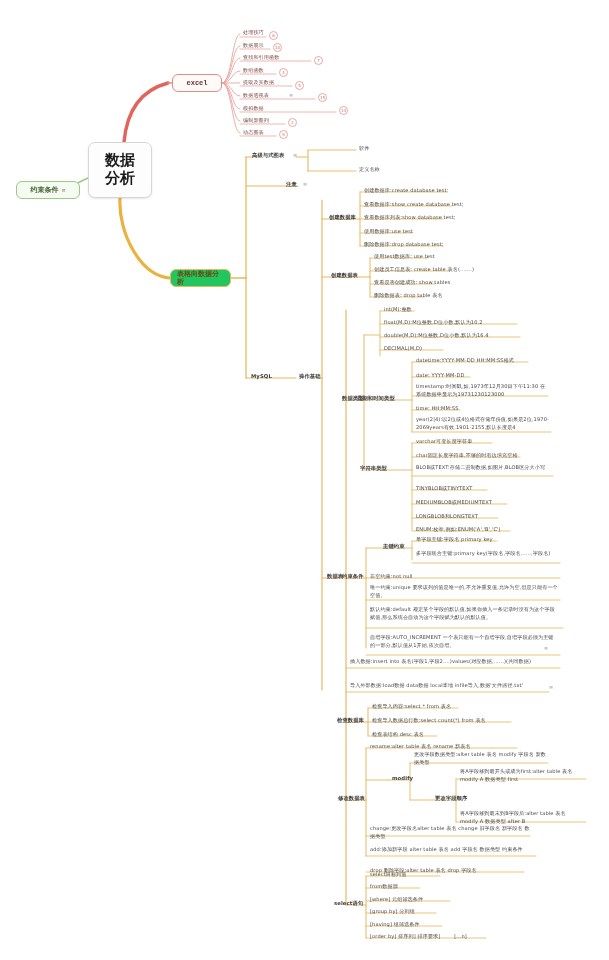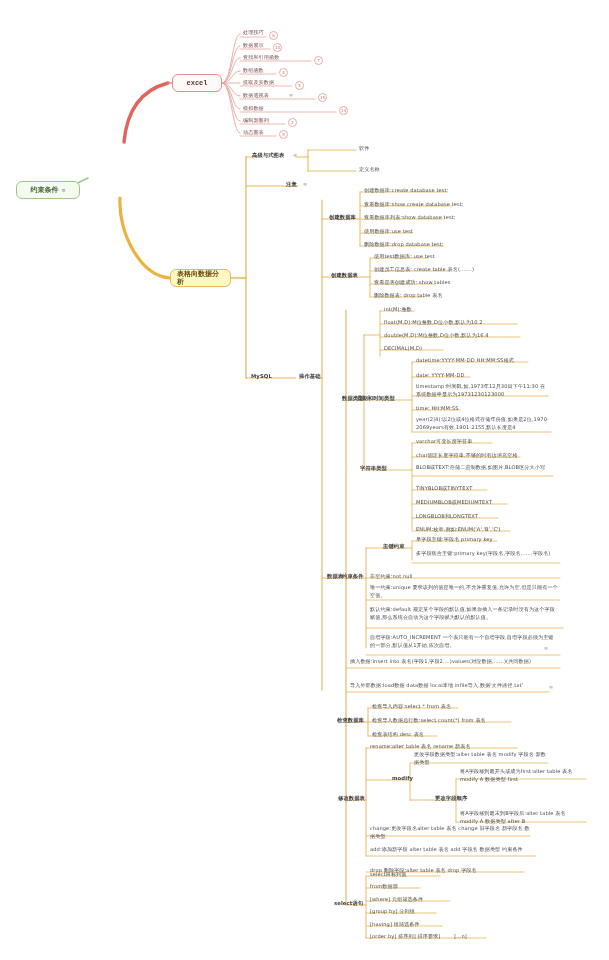--- a/index.html
+++ b/index.html
@@ -22,21 +22,21 @@
   }
 
   
   .pill{
     border-radius:6px;border:1px solid;background:#fff;
     display:flex;align-items:center;justify-content:center;
     font-size:7px;font-weight:bold;padding:3px 6px;line-height:1.2;
   }
   .pill.green{border-color:#9bca86;color:#3f5f33;background:#f6fbf2;}
   .pill.red{border-color:#e48b85;color:#6d3330;background:#fffafa;}
-  .pill.orange{border-color:#e8b860;color:#6b4a12;background:#fef9c3;}
+  .pill.orange{border-color:#e8b860;color:#6b4a12;background:#22c55e;}
 
   
   .leaf{
     font-size:5.1px;color:#4a4a4a;line-height:1.5;
     padding:1px 2px 1.5px 2px;letter-spacing:.1px;
   }
   .leaf.mid{font-size:5.3px;color:#3e3e3e;font-weight:bold;}
   .leaf.pinkish{color:#7a4b48;}
 
   
@@ -209,20 +209,22 @@
       <path d="M366,876 L366,938" stroke="#e8b860" stroke-width="1"></path>
       <path d="M366,876 L440,876" stroke="#e8b860" stroke-width=".85"></path>
       <path d="M366,888 L420,888" stroke="#e8b860" stroke-width=".85"></path>
       <path d="M366,901 L450,901" stroke="#e8b860" stroke-width=".85"></path>
       <path d="M366,913 L436,913" stroke="#e8b860" stroke-width=".85"></path>
       <path d="M366,926 L442,926" stroke="#e8b860" stroke-width=".85"></path>
       <path d="M366,938 L486,938" stroke="#e8b860" stroke-width=".85"></path>
     </g>
   </svg>
 
+  <div class="node root">数据
+分析</div>
 
   <div class="node pill green" style="left:16px;top:181px;width:64px;height:18px;">
     <span>约束条件</span>
     <span class="noteicon">≡</span>
   </div>
 
   <div class="node pill red" style="left:172px;top:74px;width:50px;height:18px;font-family:Liberation Mono, monospace;">
     <span>excel</span>
   </div>
 

